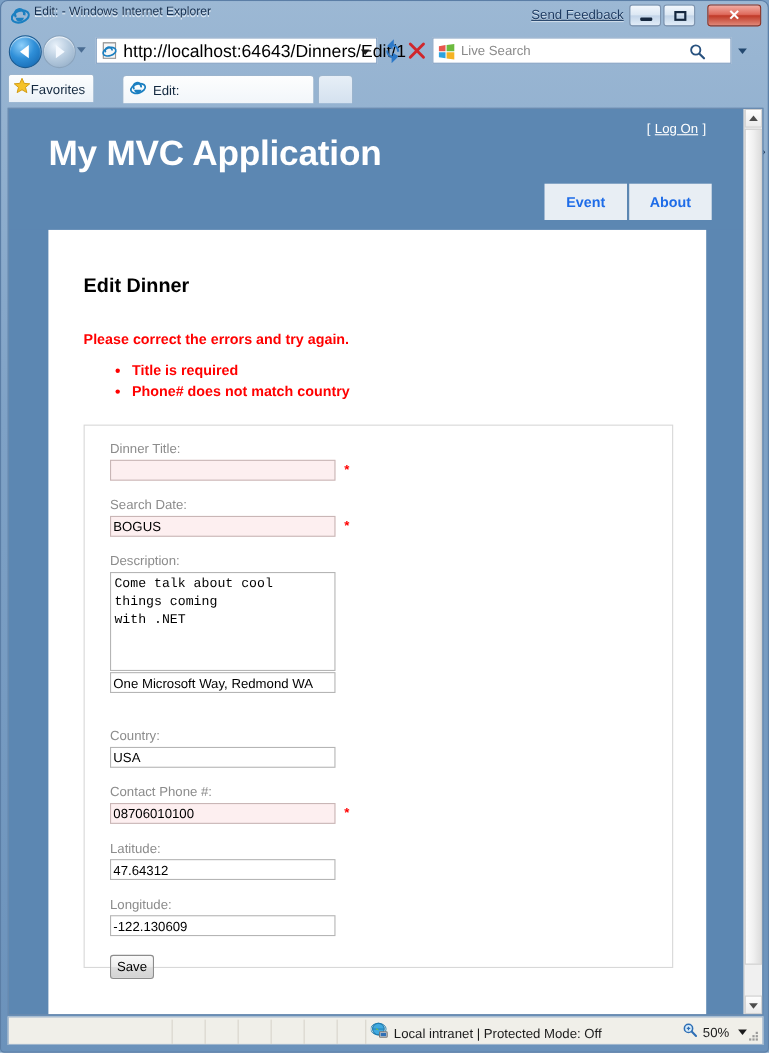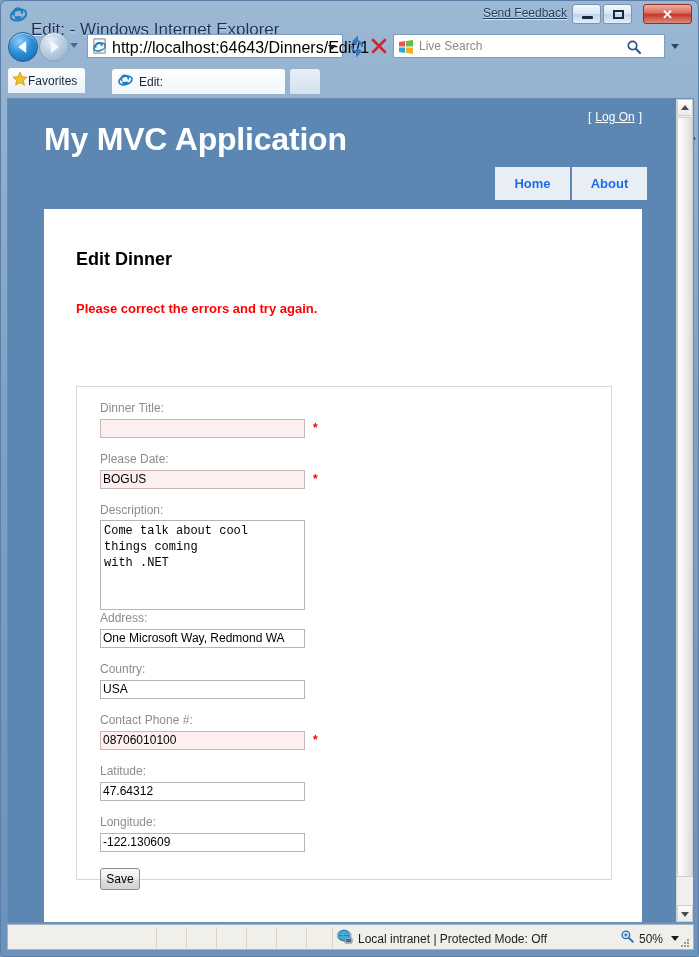--- a/index.html
+++ b/index.html
@@ -20,22 +20,22 @@
     border-radius: 7px 7px 4px 4px;
   }
   
   #titlebar {
     position: absolute; left: 0; top: 0; width: 699px; height: 28px;
   }
   #title-icon {
     position: absolute; left: 9px; top: 5px; width: 17px; height: 17px;
   }
   #title-text {
-    position: absolute; left: 30px; top: 19px;
-    font-size: 17px; color: #19314f;
+    position: absolute; left: 30px; top: 4px;
+    font-size: 11px; color: #19314f;
     text-shadow: 0 1px 0 rgba(255,255,255,.7);
     white-space: nowrap;
   }
   #send-feedback {
     position: absolute; right: 133px; top: 5px;
     font-size: 12px; color: #1f3c63;
     text-decoration: underline;
     cursor: pointer;
     text-shadow: 0 1px 0 rgba(255,255,255,.6);
     white-space: nowrap;
@@ -532,55 +532,58 @@
   <div id="viewport">
     <div id="page">
 
       <div id="site-header">
         <div id="logon-block">
           <span>[</span><span id="logon-link">Log On</span><span>]</span>
         </div>
         <div id="site-title">My MVC Application</div>
         <div id="menu">
           <div class="menu-item">
-            <span>Home</span>
+            <span>Event</span>
           </div>
           <div class="menu-item">
             <span>About</span>
           </div>
         </div>
       </div>
 
       <div id="main-card">
         <div id="page-title">Edit Dinner</div>
         <div id="val-summary">Please correct the errors and try again.</div>
+        <ul id="val-list">
+          <li>Title is required</li>
+          <li>Phone# does not match country</li>
+        </ul>
 
         <div id="form-fieldset">
 
           <div class="field" style="top:14px;">
             <label class="flabel">Dinner Title:</label>
             <input class="finput err" type="text" value="" style="">
             <span class="star">*</span>
           </div>
 
           <div class="field" style="top:65px;">
-            <label class="flabel">Please Date:</label>
+            <label class="flabel">Search Date:</label>
             <input class="finput err" type="text" value="BOGUS" style="">
             <span class="star">*</span>
           </div>
 
           <div class="field" style="top:116px;">
             <label class="flabel">Description:</label>
             <textarea id="ta-description" style="">Come talk about cool
 things coming
 with .NET</textarea>
           </div>
 
           <div class="field" style="top:224px;">
-            <label class="flabel">Address:</label>
             <input class="finput" type="text" value="One Microsoft Way, Redmond WA" style="">
           </div>
 
           <div class="field" style="top:275px;">
             <label class="flabel">Country:</label>
             <input class="finput" type="text" value="USA" style="">
           </div>
 
           <div class="field" style="top:326px;">
             <label class="flabel">Contact Phone #:</label>

